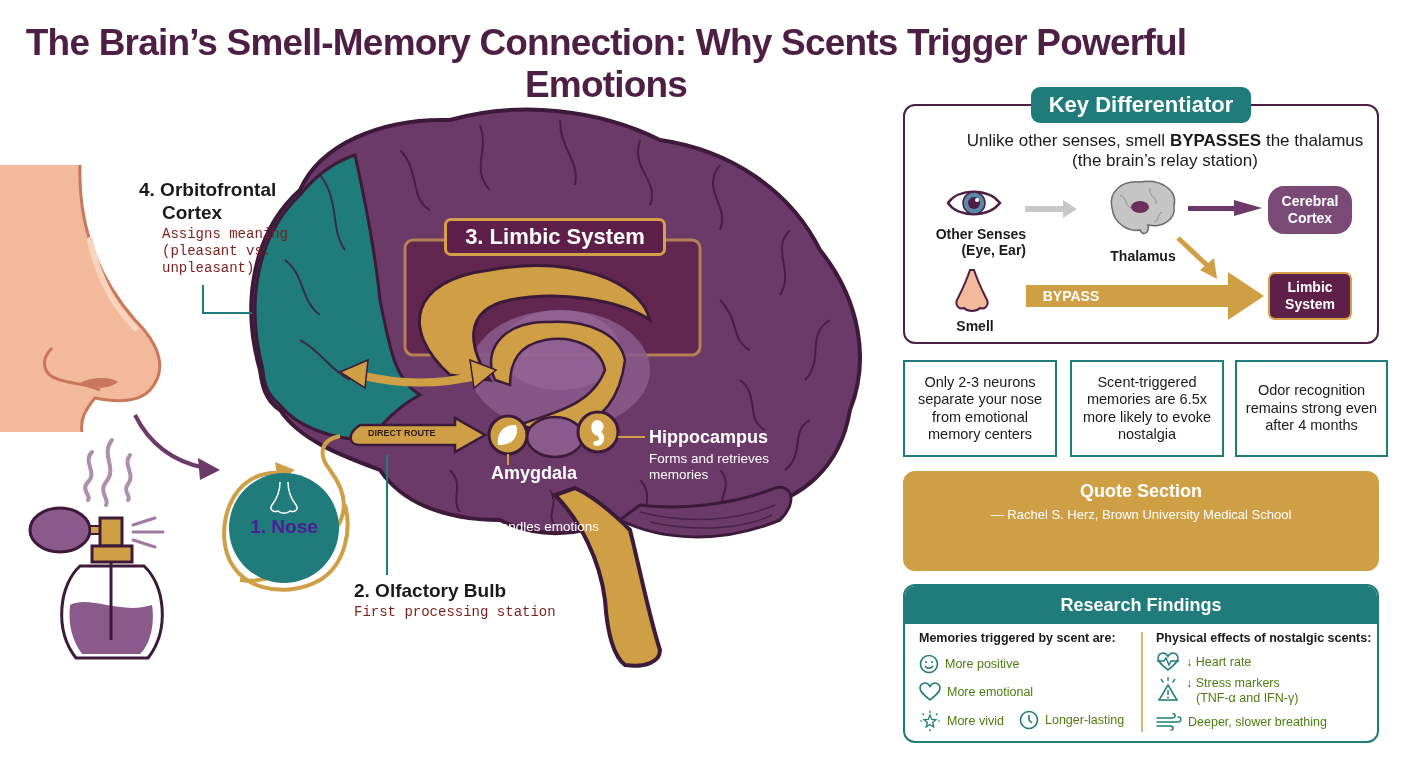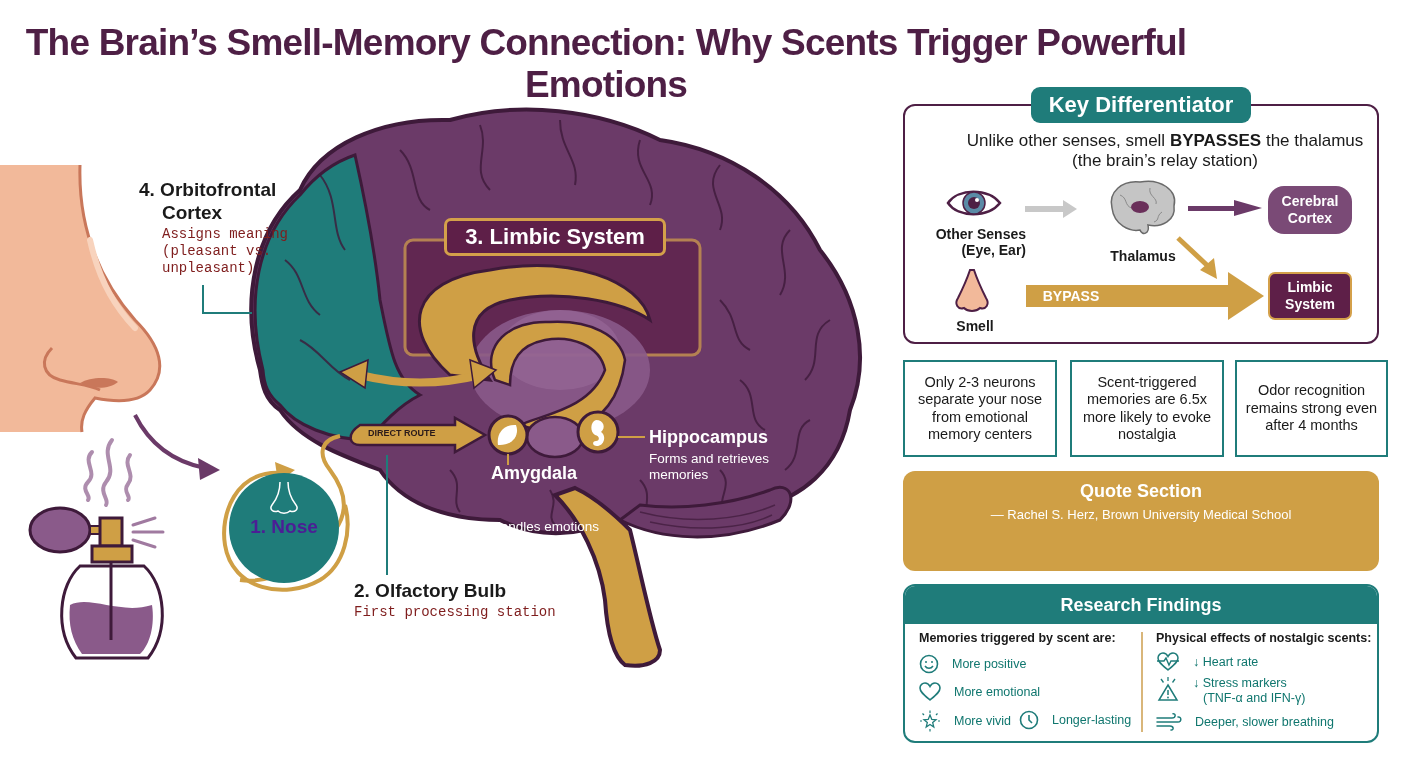--- a/index.html
+++ b/index.html
@@ -62,21 +62,21 @@
   .research {
     position: absolute; left: 903px; top: 584px; width: 476px; height: 159px;
     border: 2.5px solid #1f7c7a; border-radius: 12px; background: #fff; overflow: hidden;
   }
   .research-head {
     height: 38px; background: #1f7c7a; color: #fff; text-align: center;
     font-weight: 700; font-size: 18px; line-height: 38px;
   }
   .research-divider { position: absolute; left: 236px; top: 46px; width: 1.5px; height: 100px; background: #d9b67a; }
   .col-head { position: absolute; font-weight: 700; font-size: 12.5px; color: #1a1a1a; }
-  .item { position: absolute; font-size: 12.5px; color: #0f766e; display: flex; align-items: center; gap: 13px; white-space: nowrap; }
+  .item { position: absolute; font-size: 12.5px; color: #4d7c0f; display: flex; align-items: center; gap: 6px; white-space: nowrap; }
   .item svg { flex: none; }
 </style>
 </head>
 <body>
 
 <div class="title">The Brain’s Smell-Memory Connection: Why Scents Trigger Powerful Emotions</div>
 
 <svg id="illustration" width="900" height="678" viewBox="0 90 900 678">
 
   <g>

